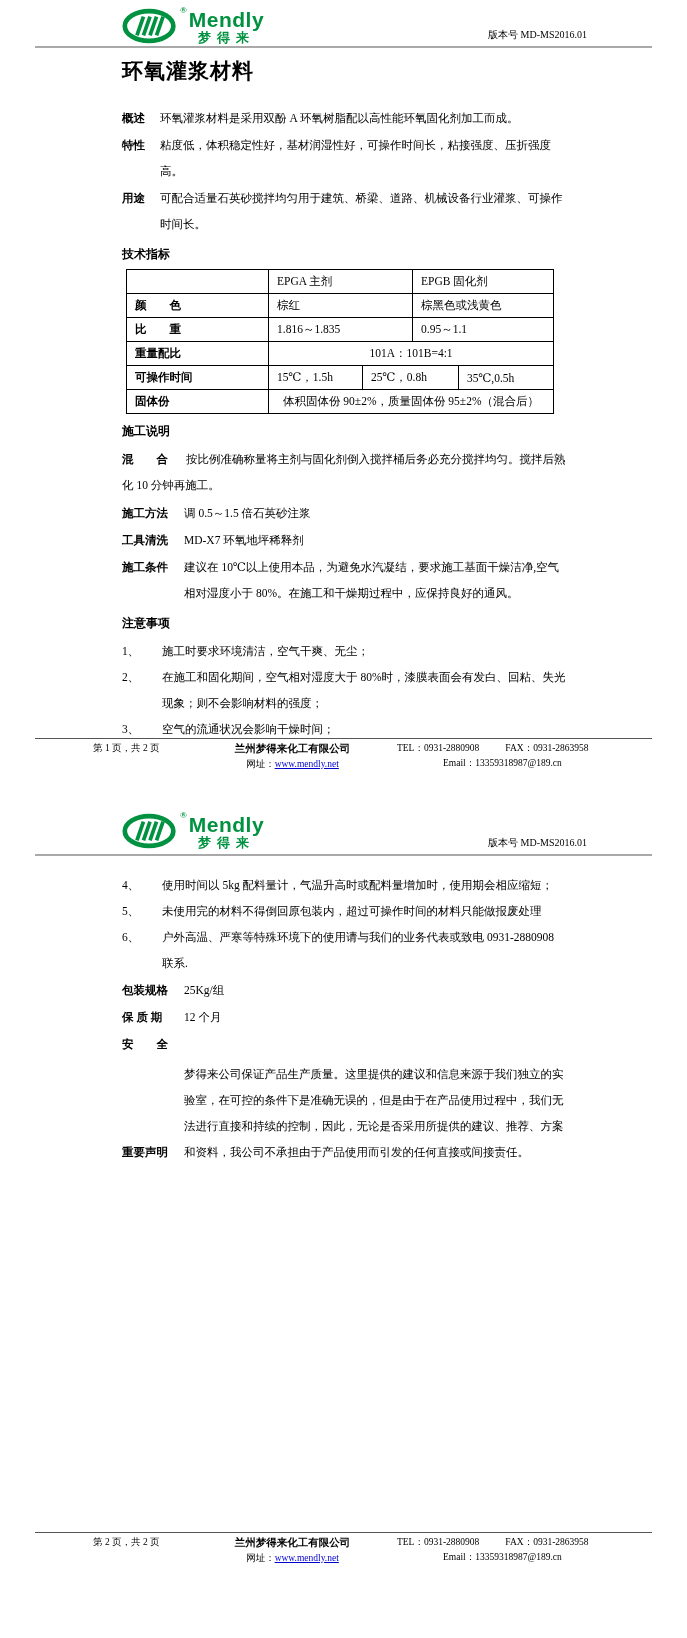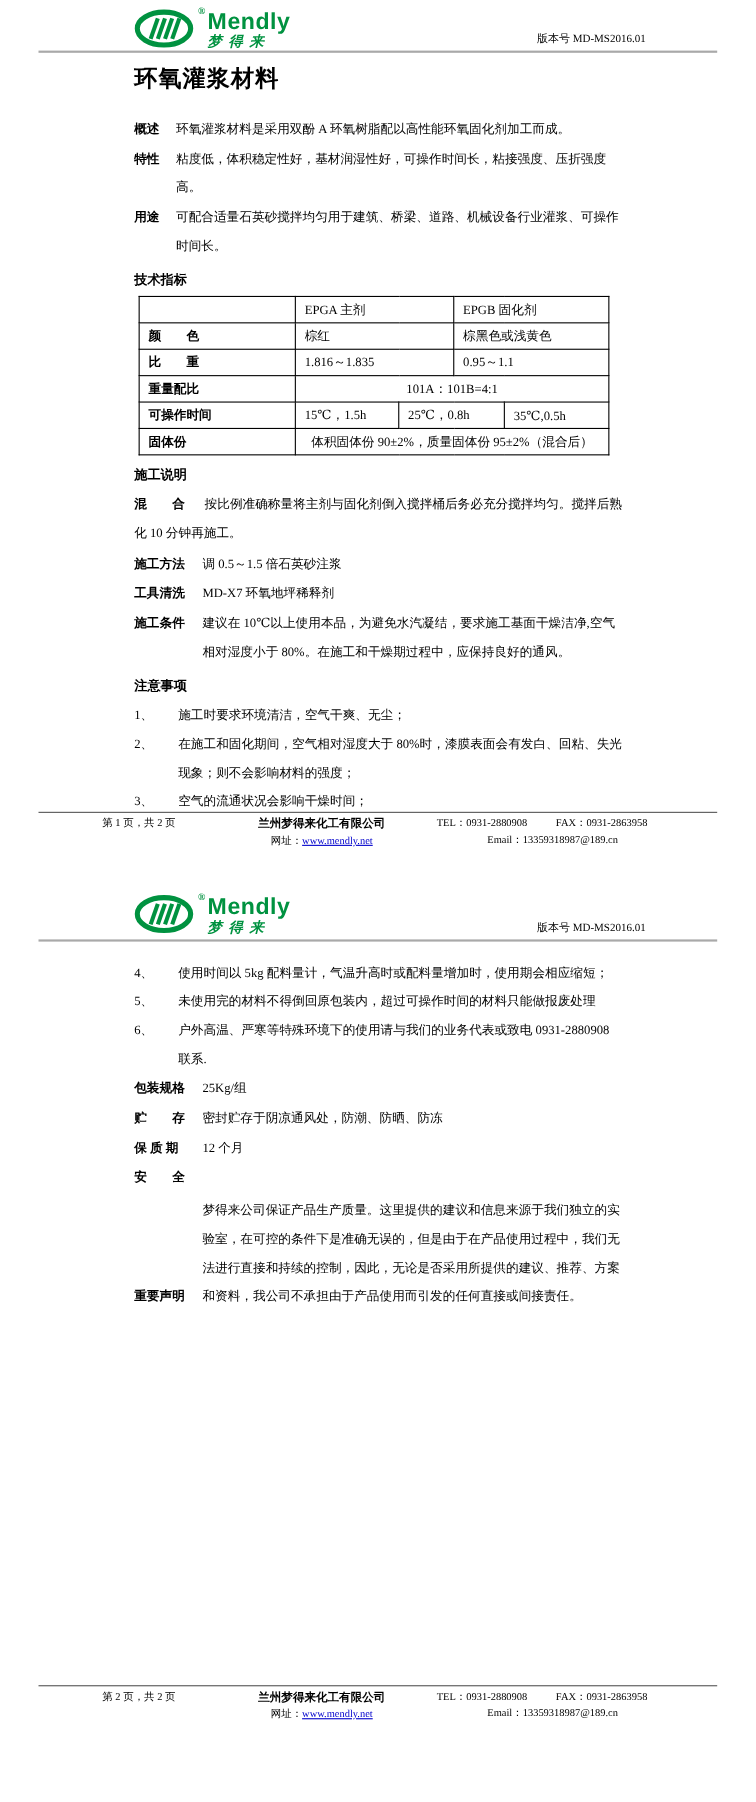--- a/index.html
+++ b/index.html
@@ -15,21 +15,21 @@
   #page-1 { height: 770px; }
   #page-2 { height: 868px; }
 
   
   .hdr { position: relative; height: 46px; padding-left: 122px; padding-top: 7px; }
   #page-2 .hdr { height: 84px; padding-top: 42px; }
   .logo { display: flex; align-items: flex-start; gap: 2px; }
   .logo svg { display: block; }
   .logo-text { display: flex; flex-direction: column; line-height: 1; margin-top: 2px; }
   .brand { font-family: "Liberation Sans", "DejaVu Sans", sans-serif; font-weight: bold; font-size: 21px; color: #009240; letter-spacing: 0.5px; }
-  .brand-cn { font-weight: bold; font-size: 13px; color: #009240; letter-spacing: 6px; margin-top: 1px; text-align: left; font-style: italic; }
+  .brand-cn { font-weight: bold; font-size: 13px; color: #009240; letter-spacing: 6px; margin-top: 1px; text-align: center; }
   .reg { font-size: 9px; color: #009240; font-weight: bold; margin-top: -2px; }
   .version { position: absolute; right: 100px; bottom: 4px; font-size: 10px; white-space: nowrap; }
   .hdr-rule { border: none; border-top: 2px solid #a9a9a9; margin: 0 35px; height: 0; }
 
   
   .content { margin: 0 120px 0 122px; }
   h1.doc-title { font-size: 21px; font-weight: bold; margin: 9px 0 20px 0; letter-spacing: 1px; }
   .kv { display: flex; margin-top: 1px; line-height: 26px; }
   .kv .lbl { font-weight: bold; flex: 0 0 38px; white-space: nowrap; }
   .kv.wide .lbl { flex: 0 0 62px; }
@@ -230,24 +230,20 @@
     <div class="note">
       <span class="num">6、</span>
       <div class="txt">户外高温、严寒等特殊环境下的使用请与我们的业务代表或致电 0931-2880908 联系.</div>
     </div>
 
     <div class="kv wide">
       <span class="lbl">包装规格</span>
       <div class="val">25Kg/组</div>
     </div>
     <div class="kv wide">
-      <span class="lbl">贮　　存</span>
-      <div class="val">密封贮存于阴凉通风处，防潮、防晒、防冻</div>
-    </div>
-    <div class="kv wide">
       <span class="lbl">保 质 期</span>
       <div class="val">12 个月</div>
     </div>
     <div class="kv wide">
       <span class="lbl">安　　全</span>
     </div>
     <div class="kv wide" style="margin-top:4px;align-items:flex-end;">
       <span class="lbl">重要声明</span>
       <div class="val">梦得来公司保证产品生产质量。这里提供的建议和信息来源于我们独立的实验室，在可控的条件下是准确无误的，但是由于在产品使用过程中，我们无法进行直接和持续的控制，因此，无论是否采用所提供的建议、推荐、方案和资料，我公司不承担由于产品使用而引发的任何直接或间接责任。</div>
     </div>

